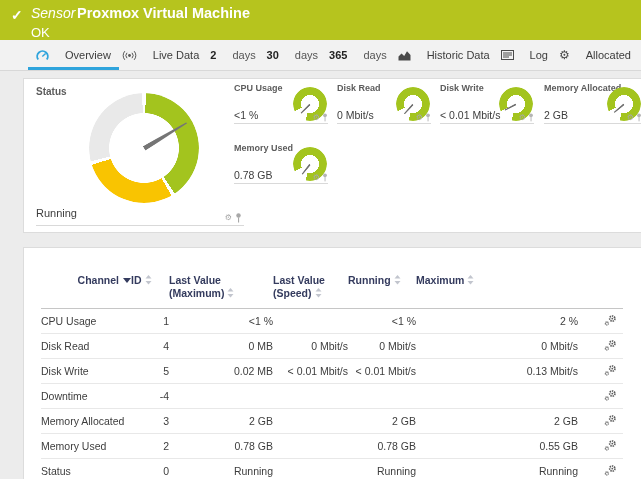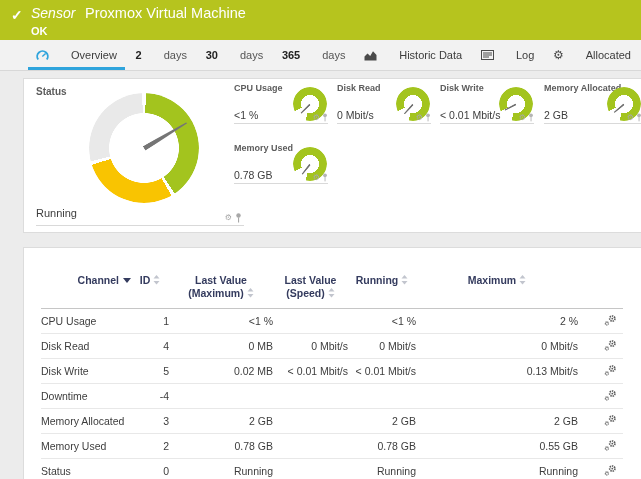--- a/index.html
+++ b/index.html
@@ -6,27 +6,27 @@
   body{
     width:641px;height:479px;overflow:hidden;position:relative;
     background:#ececec;
     font-family:"Liberation Sans", sans-serif;
     -webkit-font-smoothing:antialiased;
   }
   
   .app-header{position:absolute;top:0;left:0;width:641px;height:40px;background:#b6c41e;color:#fff}
   .check{position:absolute;left:11px;top:7px;font-size:14px;font-weight:bold}
   .sensor-kind{position:absolute;left:31px;top:5px;font-style:italic;font-size:14px}
-  .sensor-title{position:absolute;left:85px;top:5px;font-weight:normal;font-size:14.5px;white-space:nowrap}
-  .sensor-status{position:absolute;left:31px;top:25px;font-size:11px;font-weight:bold}
+  .sensor-title{position:absolute;left:77px;top:5px;font-weight:bold;font-size:14.5px;white-space:nowrap}
+  .sensor-status{position:absolute;left:31px;top:25px;font-size:13px;font-weight:normal}
   
   .tabbar{position:absolute;top:40px;left:0;width:641px;height:31px;background:#f2f2f2;
     border-bottom:1px solid #d8d8d8;display:flex;align-items:stretch;box-sizing:border-box;
     padding:0 10px 0 36px;justify-content:space-between}
-  .tab{display:flex;align-items:center;gap:22px;font-size:11px;color:#3c3c3c;position:relative;cursor:pointer;white-space:nowrap}
+  .tab{display:flex;align-items:center;gap:16px;font-size:11px;color:#3c3c3c;position:relative;cursor:pointer;white-space:nowrap}
   .tab .num{font-weight:bold;color:#222}
   .tab .days{color:#555}
   .tab.active::after{content:"";position:absolute;left:-8px;right:-8px;bottom:0;height:3px;background:#2fa4dc}
   .tab svg,.tab .gear-glyph{flex:0 0 auto}
   .gear-glyph{font-size:12px;color:#4a4a4a;line-height:1}
   
   .panel{position:absolute;left:23px;width:640px;background:#fff;border:1px solid #dcdcdc;box-sizing:border-box}
   .panel-gauges{top:78px;height:155px}
   .panel-table{top:247px;height:233px}
   
@@ -50,21 +50,21 @@
     background:conic-gradient(from 245deg,#a3c41e 0 310deg,transparent 310deg 360deg);
     -webkit-mask:radial-gradient(circle closest-side,transparent 53%,#000 54%);
             mask:radial-gradient(circle closest-side,transparent 53%,#000 54%)}
   .mini-needle{position:absolute;left:17px;top:15.8px;width:13px;height:2.4px;background:#707070;
     transform-origin:0 50%;clip-path:polygon(0 0,100% 25%,100% 75%,0 100%)}
   .t-value{position:absolute;bottom:2px;left:0;font-size:10.5px;color:#3d3d3d;white-space:nowrap}
   .t-icons{position:absolute;bottom:1px;right:0;display:flex;gap:2px;align-items:center}
   .mini-gear{font-size:8px;color:#a8a8a8;line-height:1}
   
   table.channels{position:absolute;left:17px;top:26px;border-collapse:collapse;table-layout:fixed}
-  .channels th{font-size:10.5px;color:#343b5e;font-weight:bold;text-align:center;vertical-align:top;
+  .channels th{font-size:10.5px;color:#343b5e;font-weight:bold;text-align:left;vertical-align:top;
     line-height:13px;padding:0 0 8px 0;border-bottom:1px solid #c6c6c6;cursor:pointer;white-space:nowrap}
   .channels th.col-channel{text-align:right}
   .channels td{font-size:10.5px;color:#3d3d3d;height:24px;text-align:right;padding:0;
     border-bottom:1px solid #e8e8e8;white-space:nowrap}
   .channels td.col-channel{text-align:left}
   .channels td.col-tools{text-align:right;padding-right:6px}
   .sort-icon{margin-left:3px;vertical-align:-1px}
   .caret-icon{margin-left:4px;vertical-align:1px}
 </style>
 </head>
@@ -77,20 +77,30 @@
   <span class="sensor-status">OK</span>
 </div>
 
 <div class="tabbar">
   <div class="tab active">
     <svg width="13" height="11" viewBox="0 0 13 11">
       <path d="M2.2 9.5 A5.3 5.3 0 1 1 10.8 9.5" fill="none" stroke="#2fa4dc" stroke-width="1.9"></path>
       <line x1="6.3" y1="6.6" x2="9.6" y2="3.4" stroke="#2fa4dc" stroke-width="1.4"></line>
     </svg>
     <span>Overview</span>
+  </div>
+  <div class="tab">
+    <svg width="15" height="11" viewBox="0 0 15 11">
+      <circle cx="7.5" cy="5.5" r="1.4" fill="#555"></circle>
+      <path d="M5 8.2a4 4 0 0 1 0-5.4" stroke="#555" fill="none" stroke-width="1"></path>
+      <path d="M2.8 9.8a6.5 6.5 0 0 1 0-8.6" stroke="#555" fill="none" stroke-width="1"></path>
+      <path d="M10 8.2a4 4 0 0 0 0-5.4" stroke="#555" fill="none" stroke-width="1"></path>
+      <path d="M12.2 9.8a6.5 6.5 0 0 0 0-8.6" stroke="#555" fill="none" stroke-width="1"></path>
+    </svg>
+    <span>Live Data</span>
   </div>
   <div class="tab">
     <span class="num">2</span>
     <span class="days">days</span>
   </div>
   <div class="tab">
     <span class="num">30</span>
     <span class="days">days</span>
   </div>
   <div class="tab">

